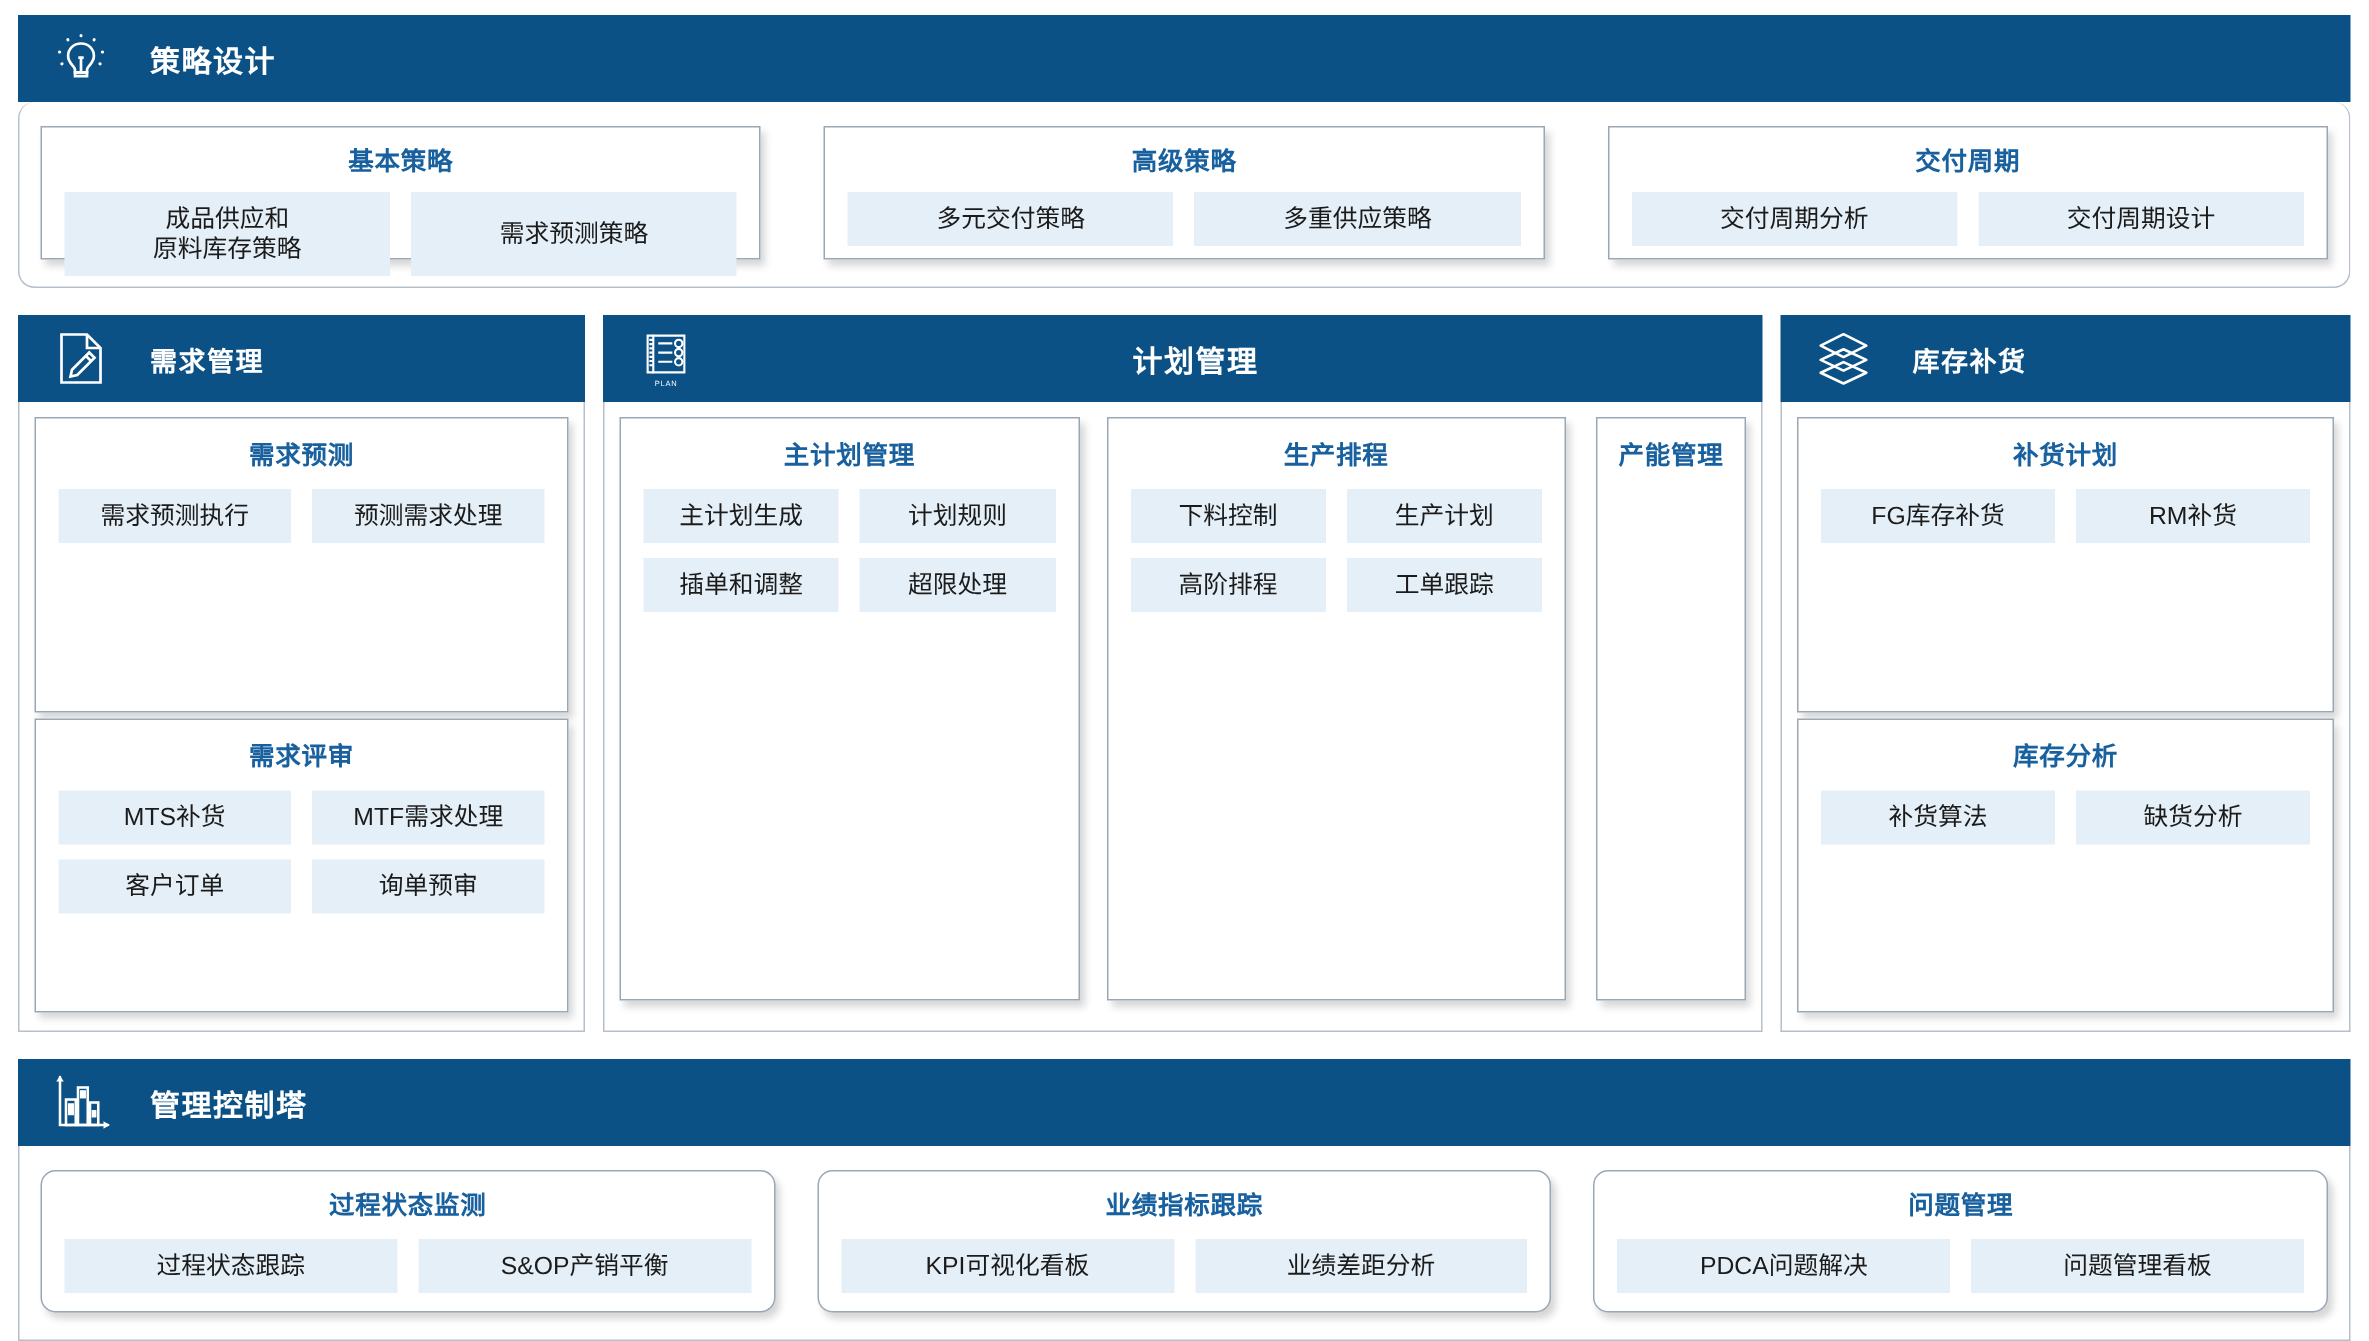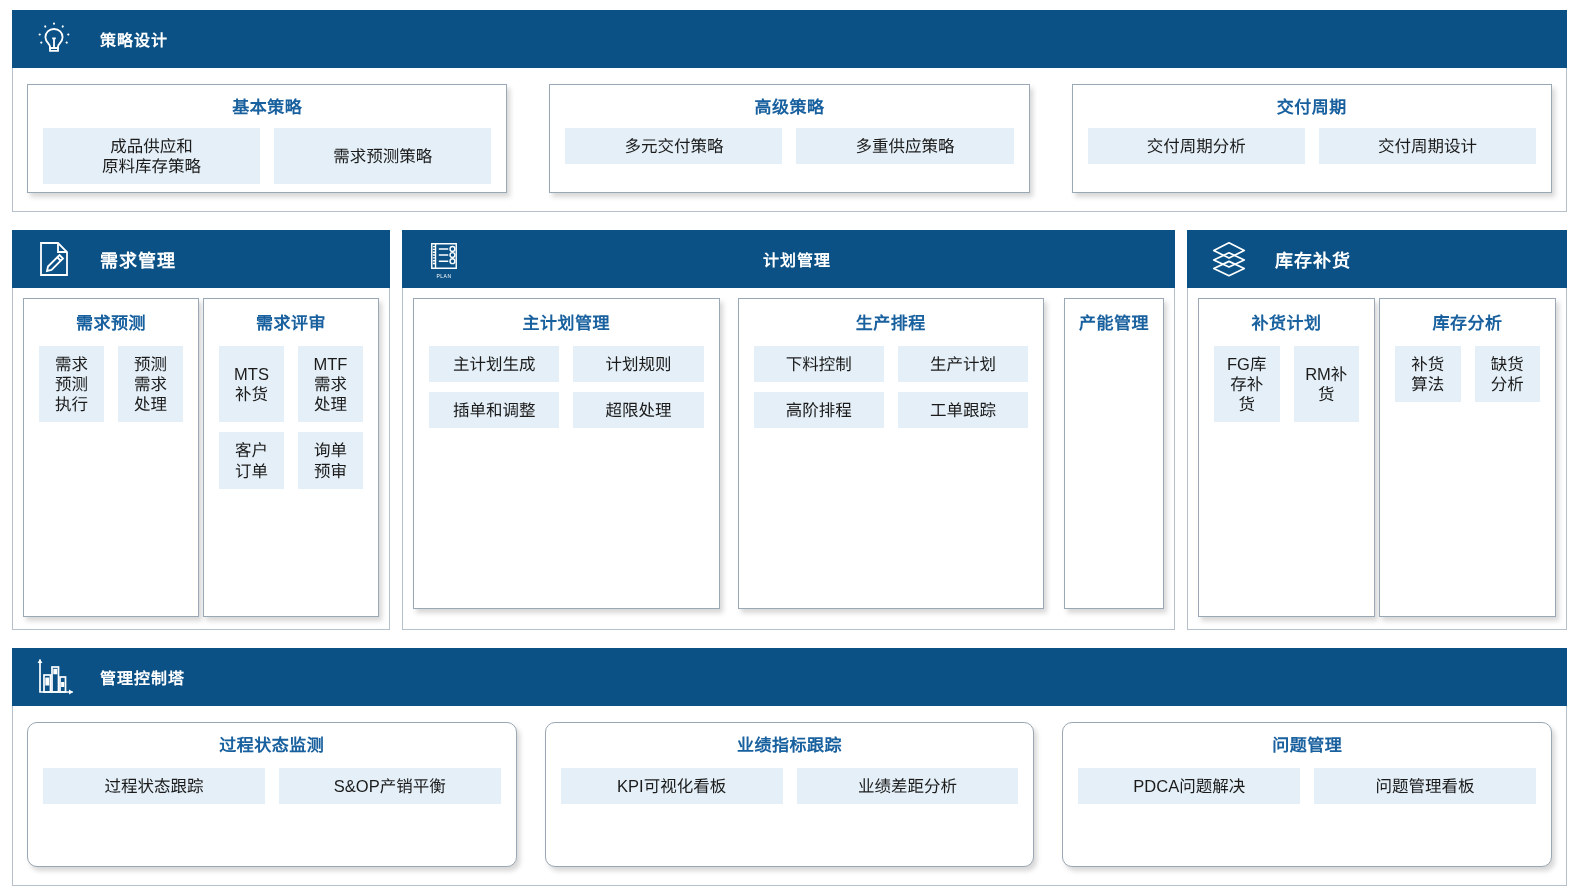--- a/index.html
+++ b/index.html
@@ -37,21 +37,21 @@
     width: 56px;
     height: 52px;
     display: flex;
     align-items: center;
     justify-content: center;
     flex-direction: column;
     color: #ffffff;
   }
   .band-header .band-title {
     color: #ffffff;
-    font-size: 16px;
+    font-size: 20px;
     font-weight: bold;
     letter-spacing: 1px;
   }
   .band-header.narrow .band-title { font-size: 18px; }
 
   .band-body {
     border: 1px solid #b6c0cb;
     border-top: none;
     background: #ffffff;
     padding: 14px 12px 16px 12px;
@@ -97,38 +97,39 @@
     display: flex;
     align-items: center;
     justify-content: center;
     white-space: pre-line;
   }
   .tiles.two .tile { flex: 1 1 calc(50% - 8px); max-width: calc(50% - 8px); }
   .tiles.three .tile { flex: 1 1 calc(33.333% - 10px); max-width: calc(33.333% - 10px); }
 
   
   .strategy-section { flex: 0 0 auto; }
-  .strategy-section .band-body { padding: 16px 14px 18px 14px; gap: 42px; height: 144px; }
+  .strategy-section .band-body { padding: 16px 14px 18px 14px; gap: 42px; height: 124px; border-radius: 11px; }
   .strategy-section .card { padding: 8px 14px 12px 14px; }
   .strategy-section .card-title { margin-bottom: 10px; }
 
   
   .mid-row {
     display: flex;
     gap: 12px;
     margin-top: 18px;
     flex: 0 0 auto;
-    height: 400px;
+    height: 478px;
   }
   .col-demand { width: 378px; flex: 0 0 378px; display:flex; flex-direction:column; }
   .col-plan   { flex: 1 1 auto; display:flex; flex-direction:column; }
   .col-inv    { width: 380px; flex: 0 0 380px; display:flex; flex-direction:column; }
 
   .col-demand .band-body,
   .col-inv .band-body {
+    flex-direction: column;
     gap: 4px;
     padding: 10px 10px 12px 10px;
   }
   .col-plan .band-body {
     flex-direction: row;
     gap: 20px;
     padding: 10px 10px 20px 10px;
   }
   .plan-top { display: flex; gap: 18px; flex: 1 1 auto; }
   .plan-bottom { display: flex; flex: 0 0 auto; }

